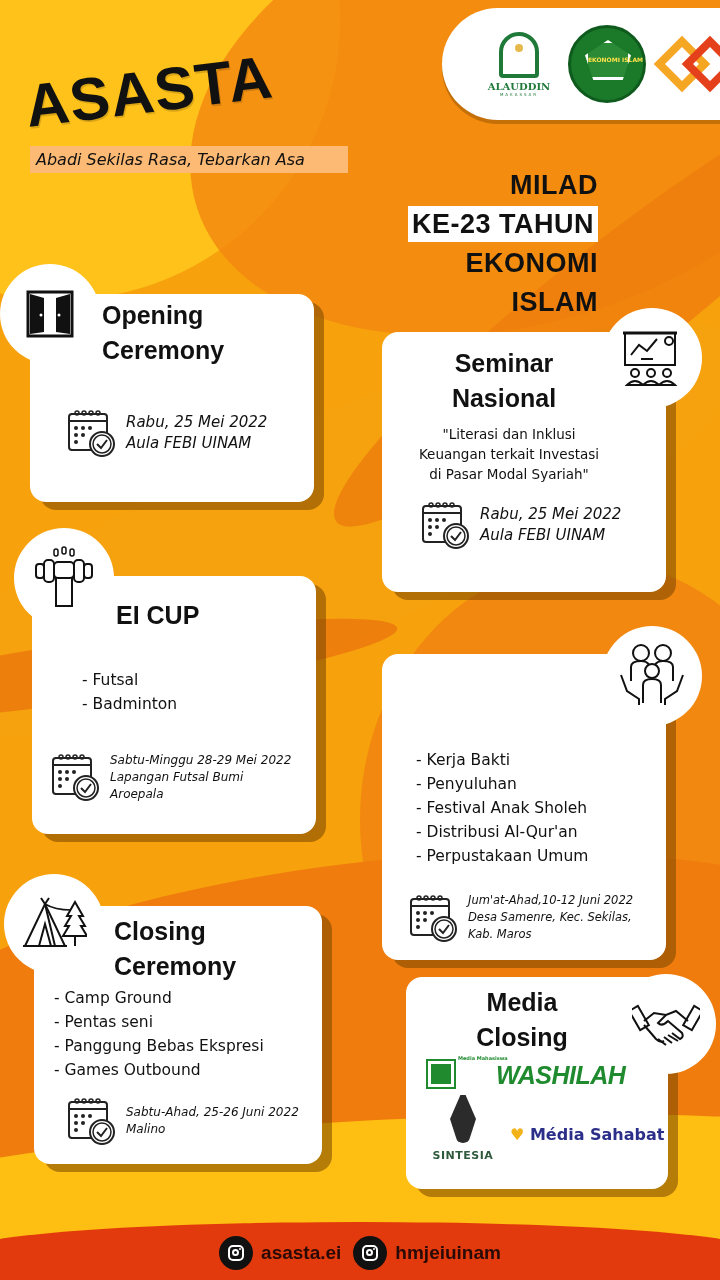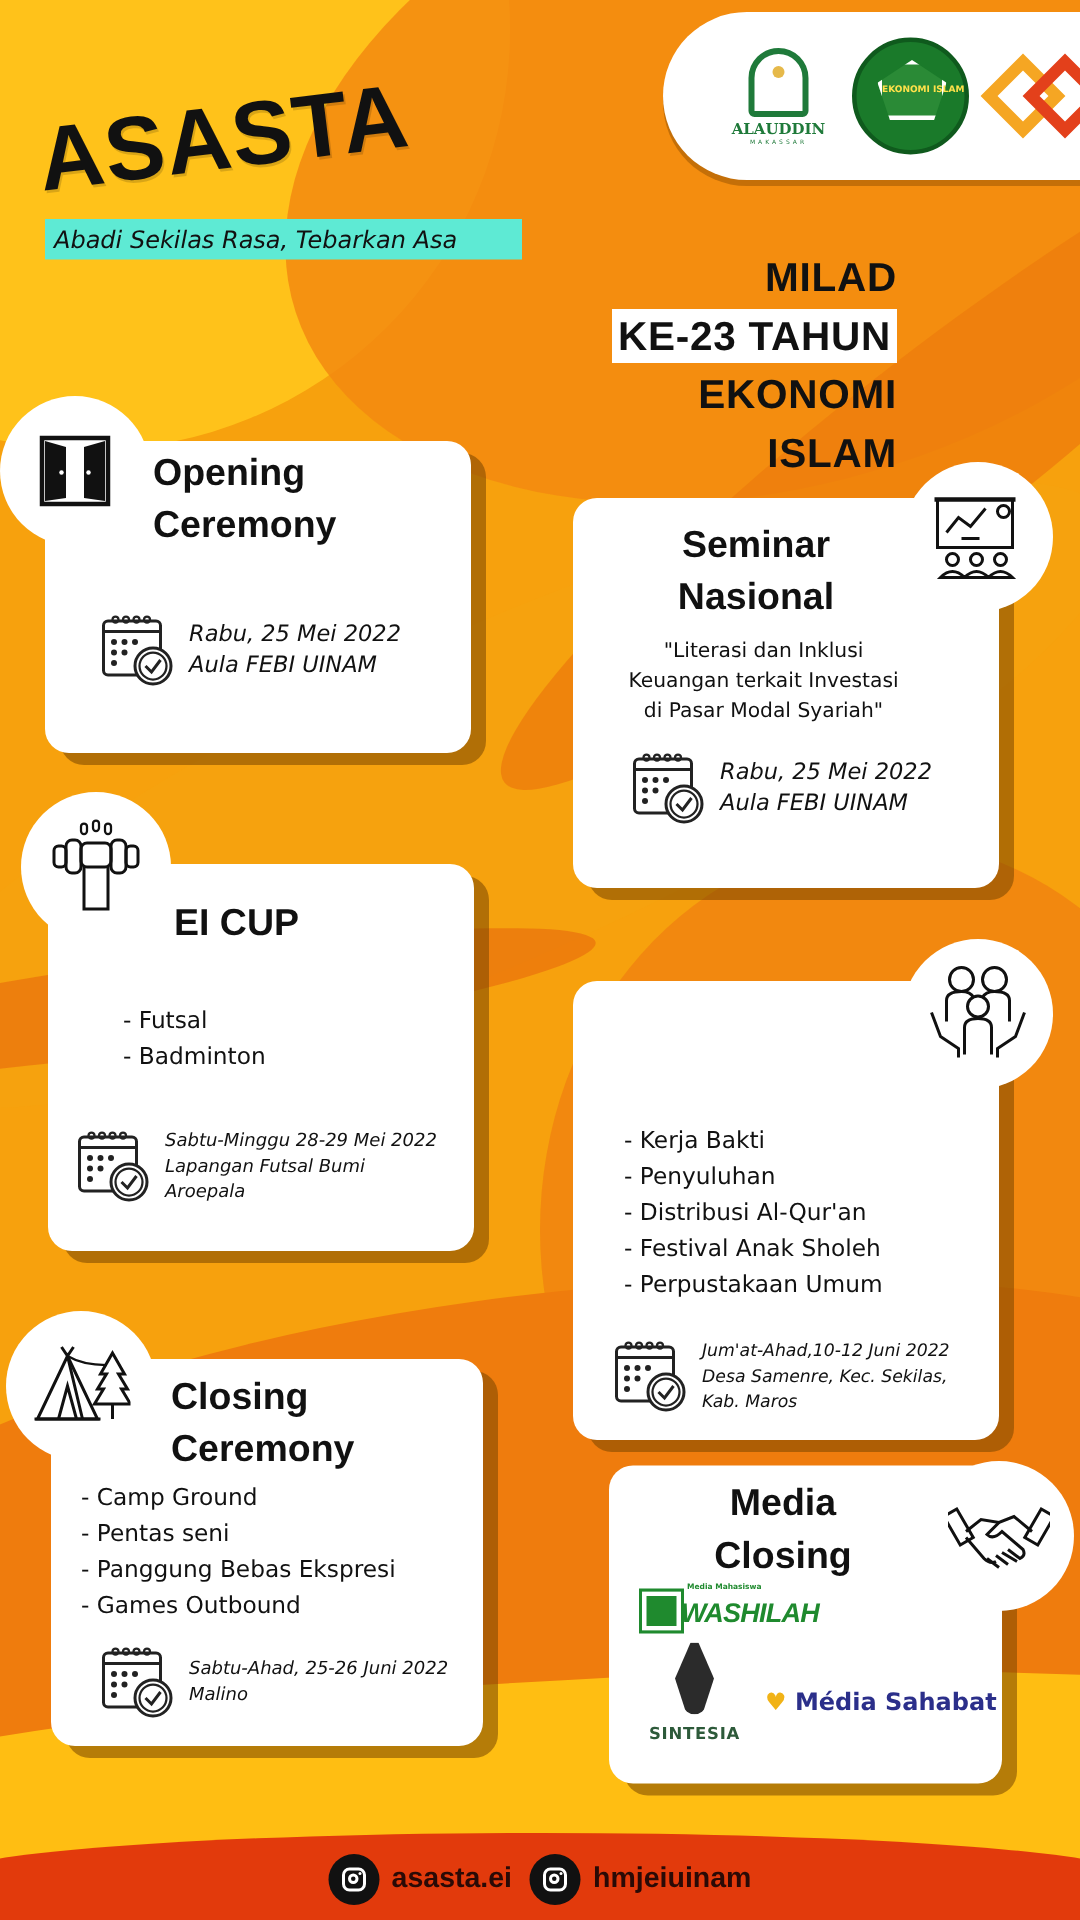--- a/index.html
+++ b/index.html
@@ -52,21 +52,21 @@
 
   
   .title-block { left: 30px; top: 72px; }
   .title-asasta {
     font-family: "Liberation Sans", sans-serif; font-weight: bold; font-size: 60px; letter-spacing: 1px;
     color: #111; transform: rotate(-7deg); transform-origin: left bottom; display: inline-block;
     text-shadow: 1px 2px 0 rgba(0,0,0,.15);
   }
   .tagline {
     position: absolute; left: 0; top: 74px; white-space: nowrap;
-    background: #5eead4; padding: 4px 10px 4px 6px; width: 318px;
+    background: #fdba74; padding: 4px 10px 4px 6px; width: 318px;
     font-style: italic; font-size: 16px; color: #111;
   }
 
   
   .milad { right: 122px; top: 166px; text-align: right; }
   .milad div { font-family: "Liberation Sans", sans-serif; font-weight: bold; font-size: 27px; line-height: 39px; color: #111; letter-spacing: .5px; }
   .milad .hl { background: #fff; display: inline-block; padding: 0 4px; line-height: 36px; }
 
   
   .card {
@@ -100,38 +100,38 @@
   .b-cup { left: 14px; top: 528px; }
   .c-cup .ctitle { position: absolute; left: 84px; top: 22px; }
   .c-cup .list { position: absolute; left: 50px; top: 92px; }
   .c-cup .dateline { position: absolute; left: 18px; top: 176px; align-items: flex-start; }
   .c-cup .dateline .txt div { font-size: 12px; line-height: 17px; }
 
   .c-bakti { left: 382px; top: 654px; width: 284px; height: 306px; }
   .b-bakti { left: 602px; top: 626px; }
   .c-bakti .ctitle { position: absolute; left: 90px; top: 14px; }
   .c-bakti .list { position: absolute; left: 34px; top: 94px; font-size: 15px; }
-  .c-bakti .dateline { position: absolute; left: 26px; top: 238px; align-items: flex-start; }
+  .c-bakti .dateline { position: absolute; left: 26px; top: 238px; align-items: center; }
   .c-bakti .dateline .txt div { font-size: 11.5px; line-height: 17px; }
 
   .c-close { left: 34px; top: 906px; width: 288px; height: 258px; }
   .b-close { left: 4px; top: 874px; }
   .c-close .ctitle { position: absolute; left: 80px; top: 8px; }
   .c-close .list { position: absolute; left: 20px; top: 80px; }
   .c-close .dateline { position: absolute; left: 32px; top: 190px; }
   .c-close .dateline .txt div { font-size: 12px; line-height: 17px; }
 
   .c-media { left: 406px; top: 977px; width: 262px; height: 212px; }
   .b-media { left: 616px; top: 974px; }
   .c-media .ctitle { position: absolute; left: 0; width: 232px; text-align: center; top: 8px; }
   .washilah { position: absolute; left: 22px; top: 84px; display: flex; align-items: flex-end; }
   .washilah .box { width: 26px; height: 26px; background: #1f8a2e; border: 3px solid #fff; outline: 2px solid #1f8a2e; }
   .washilah .lbl { position: relative; }
   .washilah .small { position: absolute; top: -8px; left: 4px; font-size: 5px; font-weight: bold; color: #1f8a2e; white-space: nowrap; }
-  .washilah .big { font-family: "Liberation Sans", sans-serif; font-weight: bold; font-style: italic; color: #1f8a2e; font-size: 18px; line-height: 24px; letter-spacing: -.5px; }
+  .washilah .big { font-family: "Liberation Sans", sans-serif; font-weight: bold; font-style: italic; color: #1f8a2e; font-size: 25px; line-height: 24px; letter-spacing: -.5px; padding-left: 42px; }
   .sintesia { position: absolute; left: 22px; top: 118px; width: 70px; display: flex; flex-direction: column; align-items: center; }
   .sintesia .pen { width: 26px; height: 48px; background: #2b2b2b; border-radius: 40% 40% 50% 50%; clip-path: polygon(40% 0, 60% 0, 100% 50%, 70% 100%, 30% 100%, 0 50%); }
   .sintesia .lbl { font-weight: bold; font-size: 11px; color: #2d5a3a; margin-top: 6px; letter-spacing: .5px; }
   .media-sahabat { position: absolute; left: 104px; top: 148px; font-size: 16px; font-weight: bold; color: #2b2f8a; white-space: nowrap; }
   .media-sahabat .heart { color: #f1b317; }
 
   
   .socials { left: 0; width: 720px; top: 1236px; display: flex; justify-content: center; gap: 12px; align-items: center; }
   .social { display: flex; align-items: center; gap: 8px; }
   .ig { width: 34px; height: 34px; border-radius: 50%; background: #111; display: flex; align-items: center; justify-content: center; }
@@ -312,22 +312,22 @@
       <div>Lapangan Futsal Bumi</div>
       <div>Aroepala</div>
     </div>
   </div>
 </div>
 
 <div class="layer card c-bakti">
   <div class="list">
     <div>- Kerja Bakti</div>
     <div>- Penyuluhan</div>
+    <div>- Festival Anak Sholeh</div>
     <div>- Distribusi Al-Qur'an</div>
-    <div>- Festival Anak Sholeh</div>
     <div>- Perpustakaan Umum</div>
   </div>
   <div class="dateline">
     <svg class="cal" viewBox="0 0 52 50">
         <rect x="3" y="6" width="38" height="36" rx="3" fill="none" stroke="#222" stroke-width="2"></rect>
         <line x1="3" y1="13" x2="41" y2="13" stroke="#222" stroke-width="2"></line>
         <circle cx="11" cy="5" r="2" fill="none" stroke="#222" stroke-width="1.5"></circle>
         <circle cx="18" cy="5" r="2" fill="none" stroke="#222" stroke-width="1.5"></circle>
         <circle cx="25" cy="5" r="2" fill="none" stroke="#222" stroke-width="1.5"></circle>
         <circle cx="32" cy="5" r="2" fill="none" stroke="#222" stroke-width="1.5"></circle>

